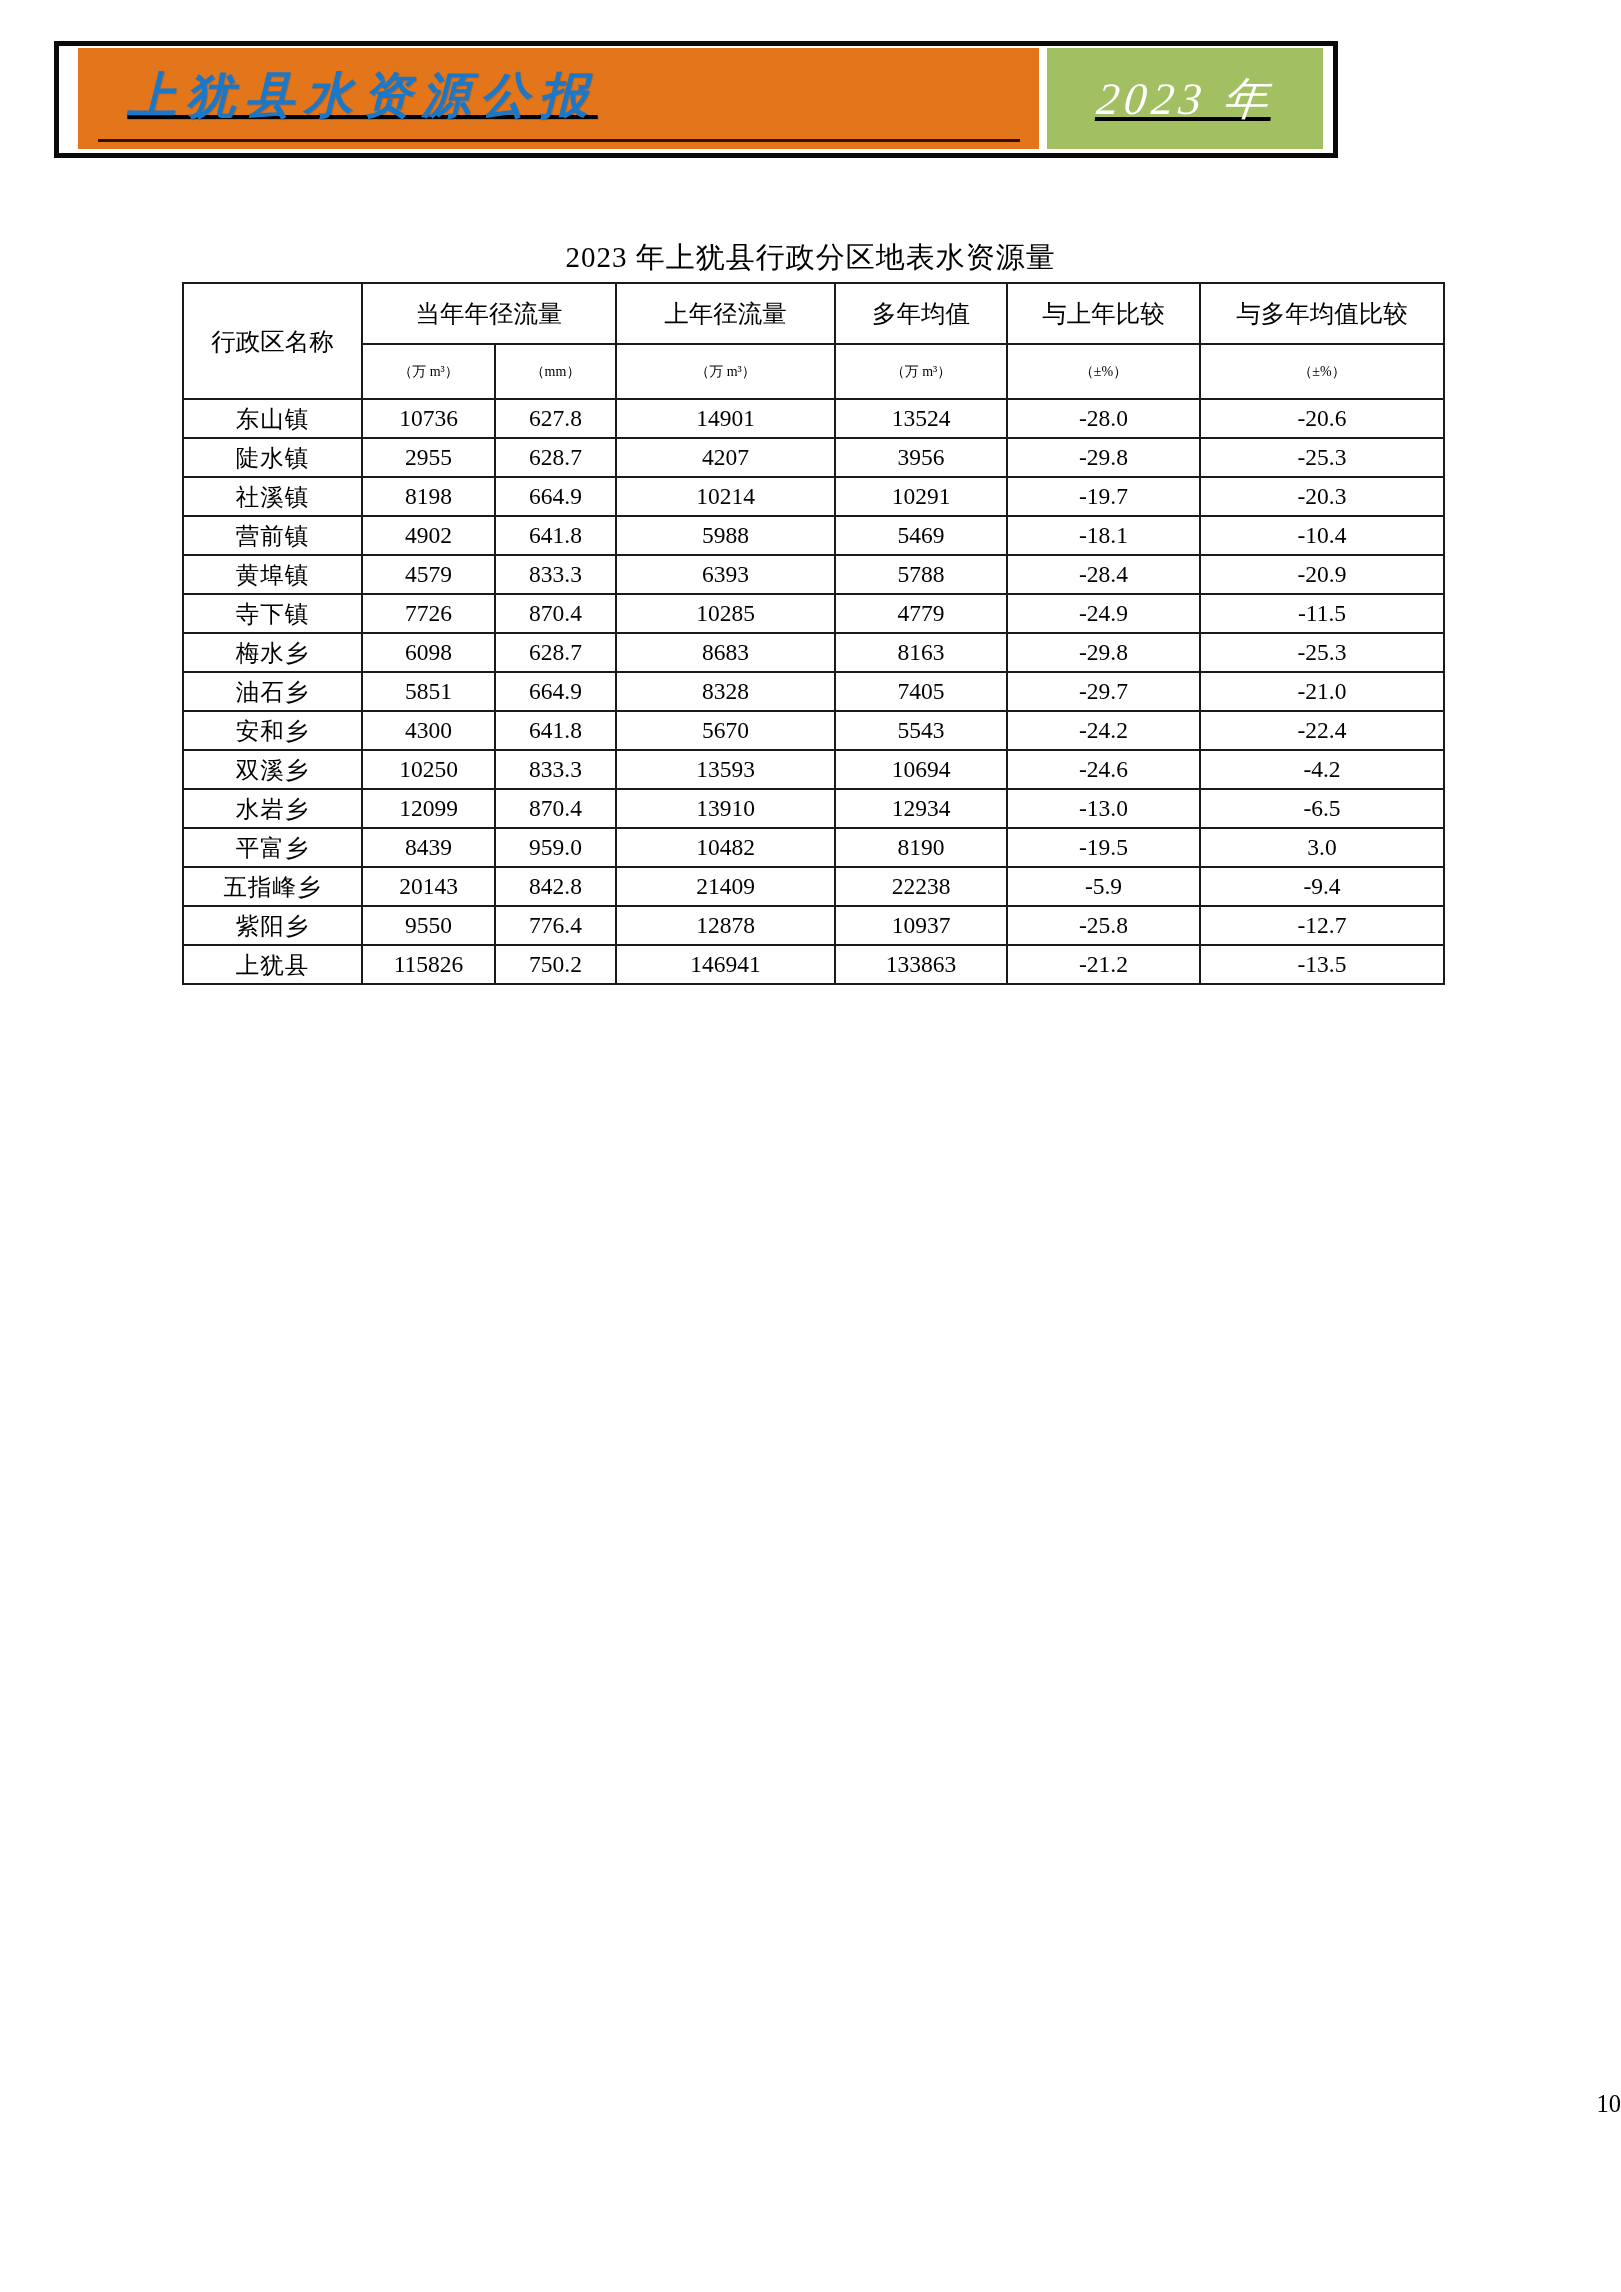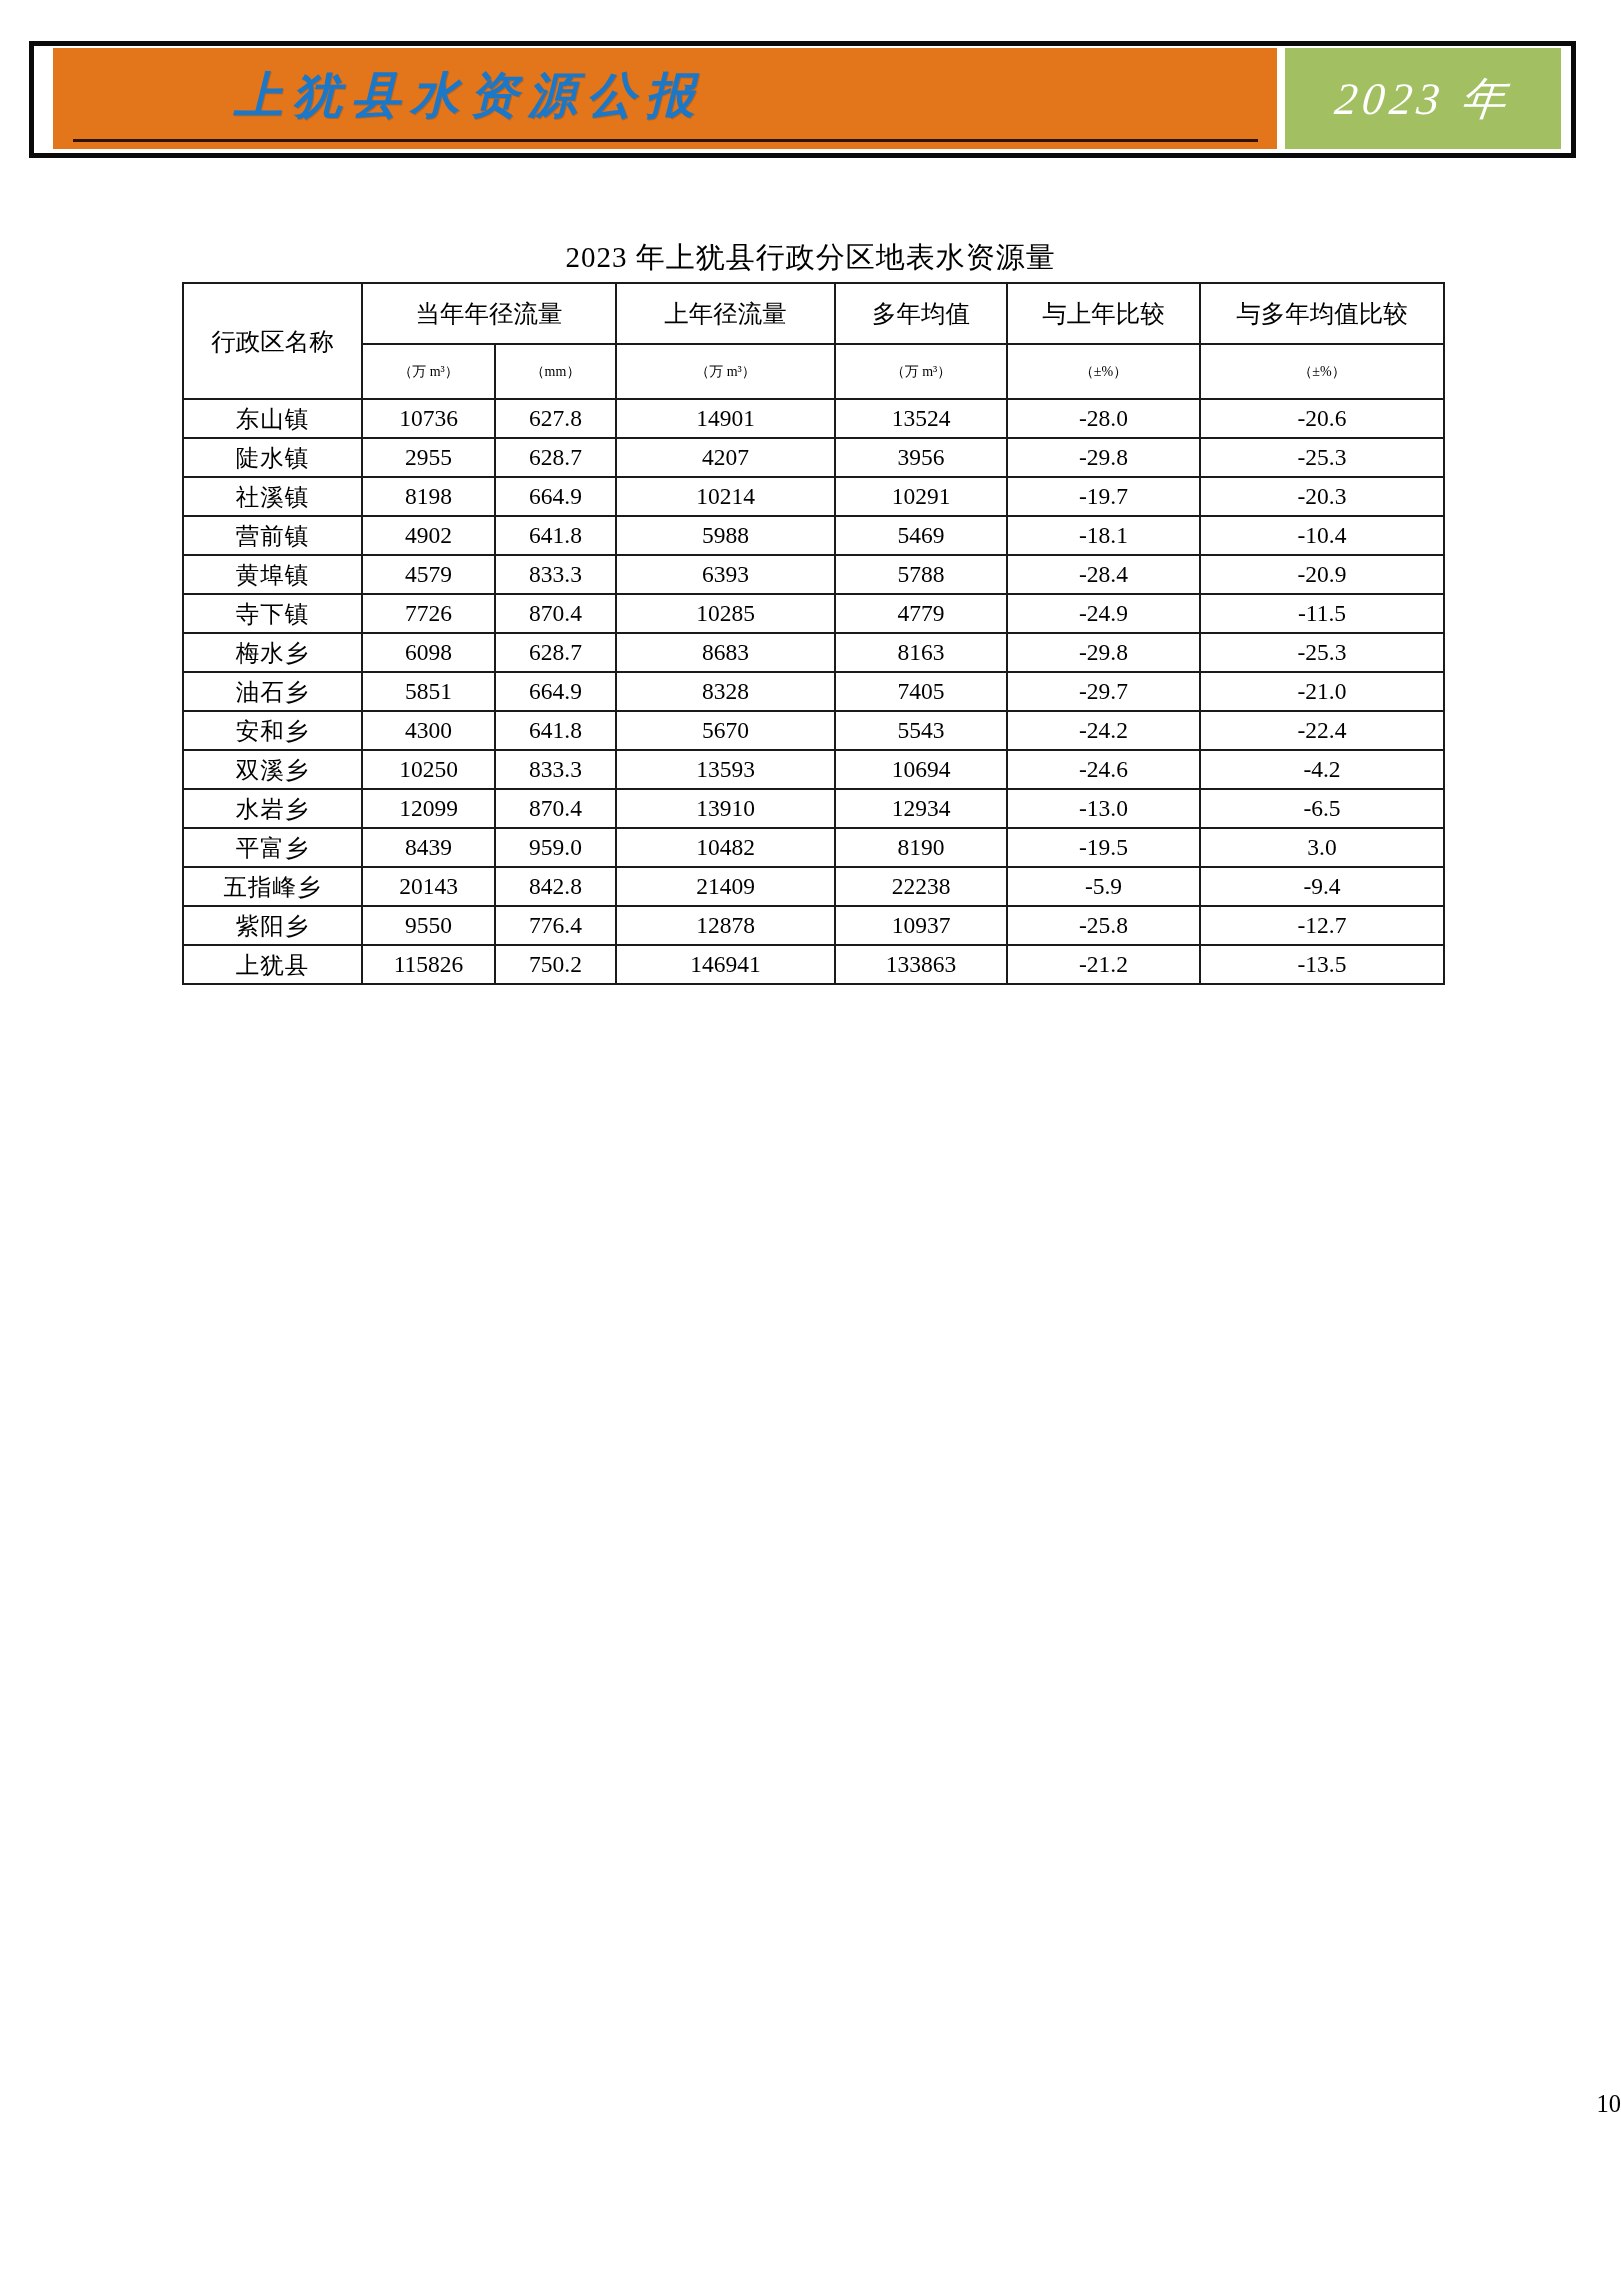--- a/index.html
+++ b/index.html
@@ -9,24 +9,25 @@
     position: relative;
     width: 1621px;
     height: 2293px;
     background: #ffffff;
     overflow: hidden;
   }
 
   
   .header-box {
     position: absolute;
-    left: 29px; top: 41px;
-    width: 1547px; height: 117px;
+    left: 54px; top: 41px;
+    width: 1284px; height: 117px;
     border: 5.9px solid #0a0a0a;
     background: #ffffff;
+    text-decoration: underline;
   }
   .header-inner {
     display: flex;
     height: 100%;
     padding: 2px 9.8px 3.9px 18.6px;
     gap: 7.8px;
   }
   .banner-orange {
     position: relative;
     flex: 1;

